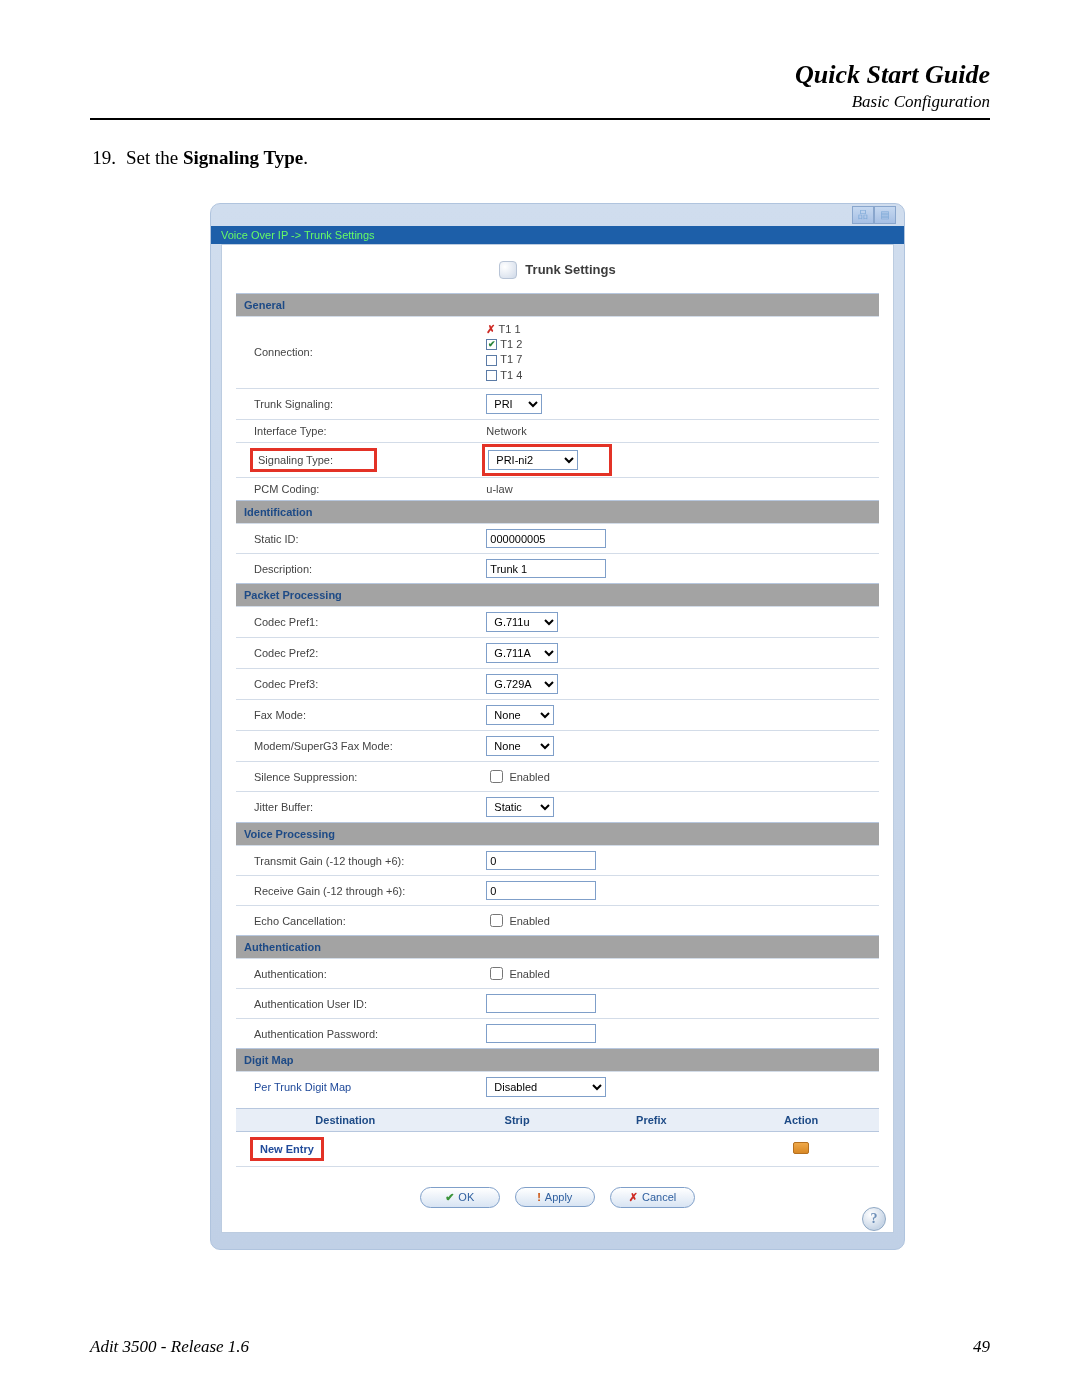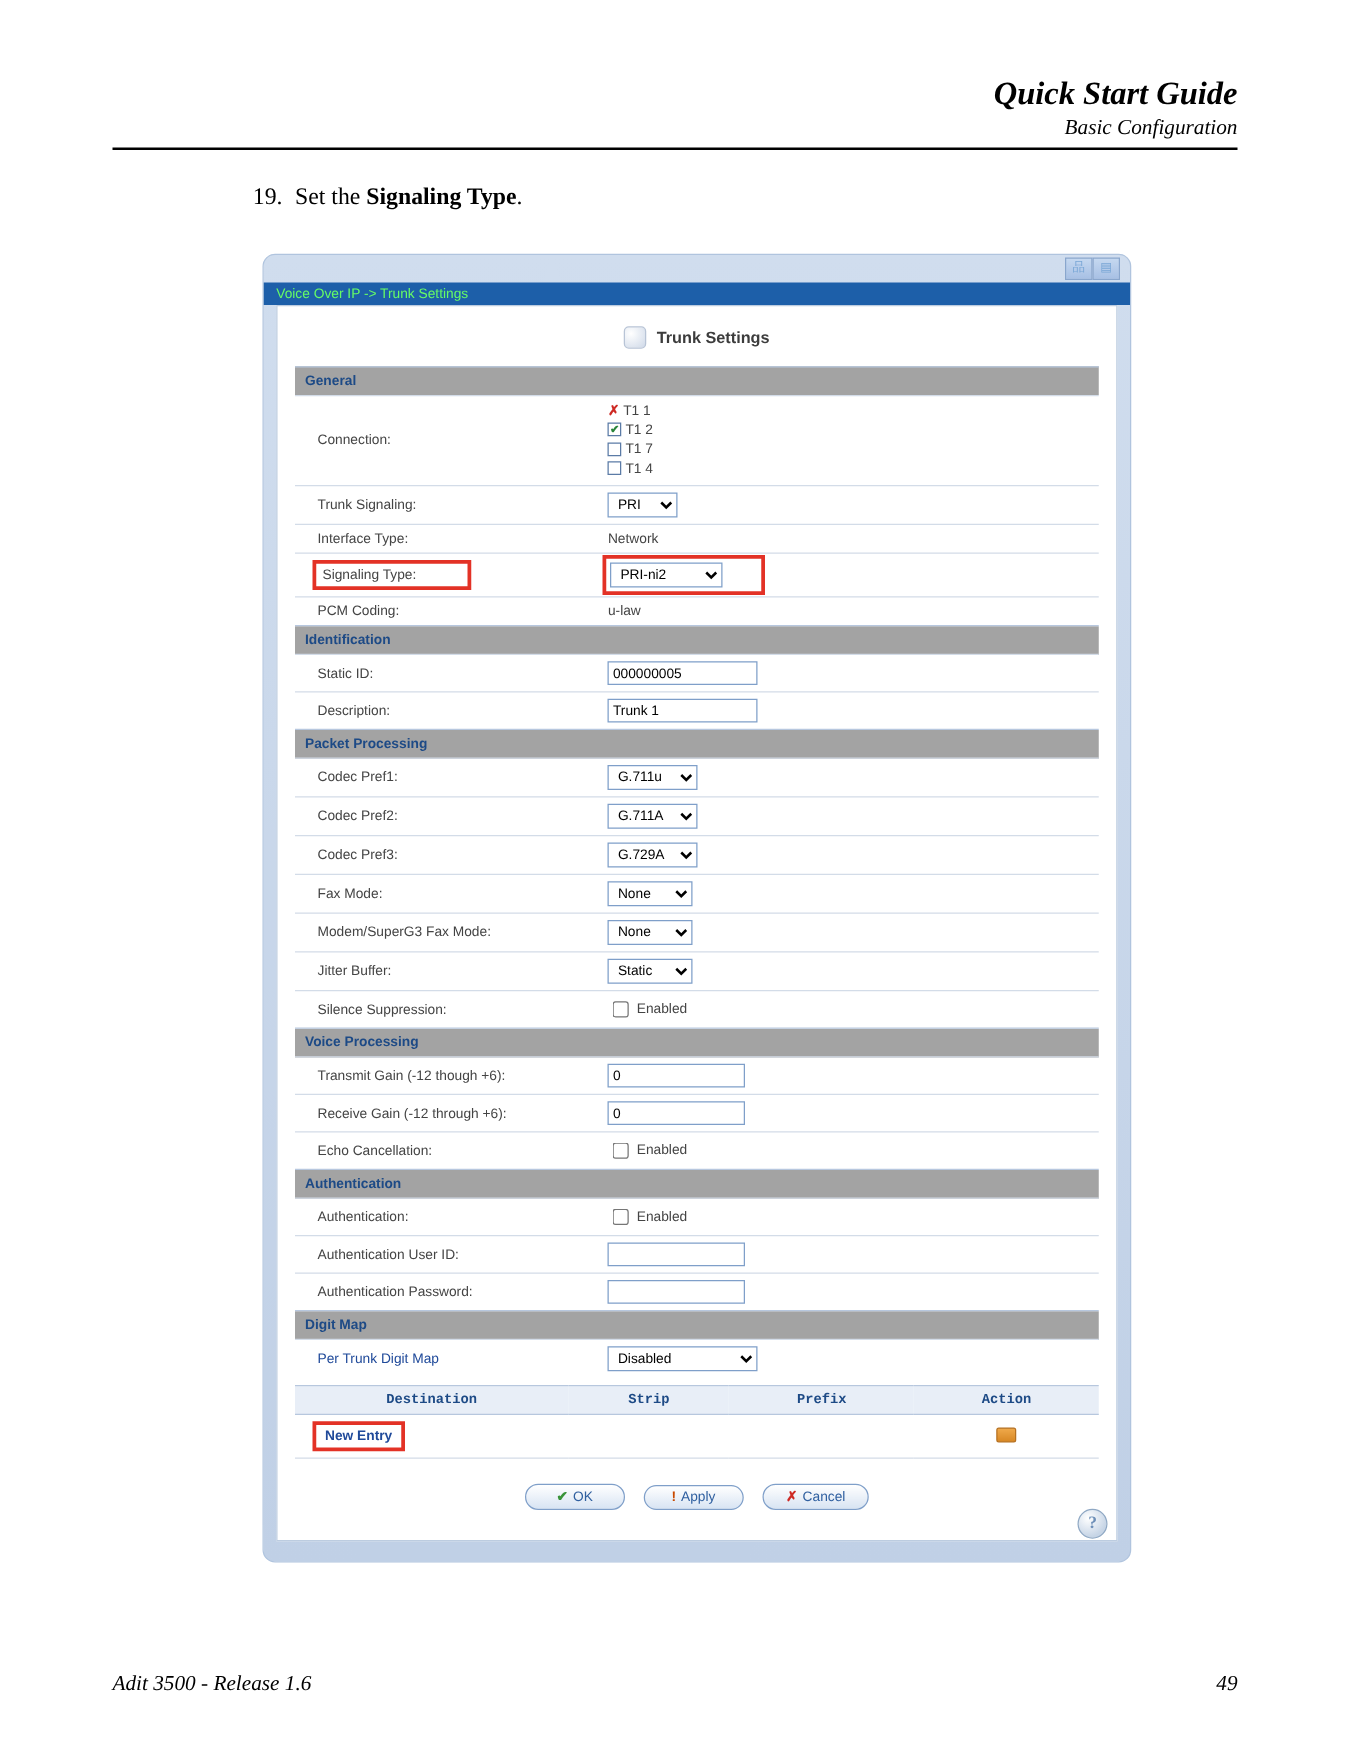--- a/index.html
+++ b/index.html
@@ -34,21 +34,20 @@
     margin-top: 2px;
   }
   .hr {
     height: 2px;
     background: #000;
     margin-top: 6px;
     margin-bottom: 24px;
   }
   .instructions {
     font-size: 19px;
-    margin-left: 110px;
     margin-bottom: 30px;
     line-height: 1.5;
   }
   .instructions .row { display: flex; }
   .instructions .num { width: 36px; text-align: right; padding-right: 10px; }
   .instructions .txt { flex: 1; }
   .bold { font-weight: bold; }
 
   .shot-outer {
     margin-left: 120px;
@@ -172,21 +171,20 @@
     margin-top: 6px;
   }
   .tbl2 th {
     background: #e8eef7;
     color: #1d4a86;
     font-weight: bold;
     border-top: 1px solid #b7c7de;
     border-bottom: 1px solid #b7c7de;
     padding: 5px 6px;
     text-align: center;
-    font-family: Liberation Mono, monospace;
   }
   .tbl2 td {
     border-bottom: 1px solid #d3dce8;
     padding: 5px 6px;
     text-align:center;
   }
   .tbl2 td.first { text-align:left; padding-left:14px; }
   .new-entry {
     color: #204a9a;
     font-weight: bold;
@@ -360,26 +358,26 @@
         </tr>
         <tr>
           <td class="label">Fax Mode:</td>
           <td><select style="width:68px"><option>None</option></select></td>
         </tr>
         <tr>
           <td class="label">Modem/SuperG3 Fax Mode:</td>
           <td><select style="width:68px"><option>None</option></select></td>
         </tr>
         <tr>
+          <td class="label">Silence Suppression:</td>
+          <td><input type="checkbox" style=""> <span class="cblabel">Enabled</span></td>
+        </tr>
+        <tr>
           <td class="label">Jitter Buffer:</td>
           <td><select style="width:68px"><option>Static</option></select></td>
-        </tr>
-        <tr>
-          <td class="label">Silence Suppression:</td>
-          <td><input type="checkbox" style=""> <span class="cblabel">Enabled</span></td>
         </tr>
 
         <tr class="section">
               <td colspan="2">Voice Processing</td>
             </tr>
         <tr>
           <td class="label">Transmit Gain (-12 though +6):</td>
           <td><input type="text" style="width: 110px;" value="0"></td>
         </tr>
         <tr>

